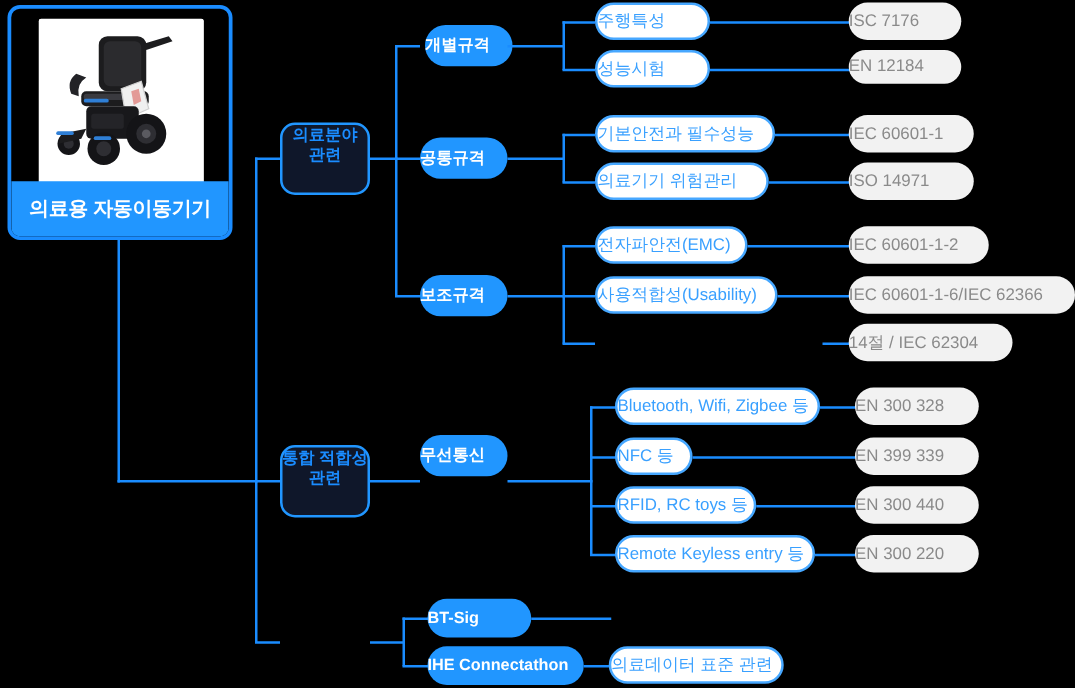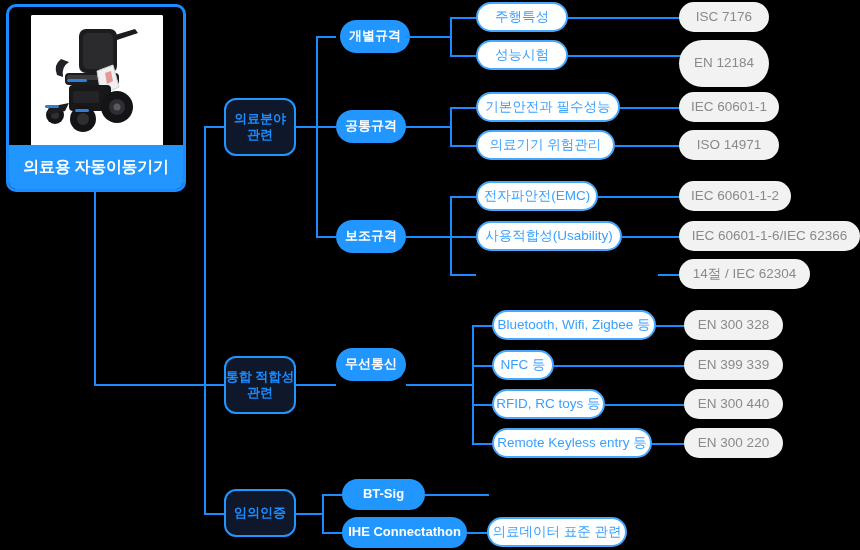--- a/index.html
+++ b/index.html
@@ -62,21 +62,21 @@
     justify-content: center;
     letter-spacing: -0.3px;
   }
 
   
   .node {
     position: absolute;
     box-sizing: border-box;
     display: flex;
     align-items: center;
-    justify-content: center;
+    justify-content: flex-start;
     text-align: center;
     white-space: nowrap;
     line-height: 1.25;
   }
   
   .n-l2 {
     background: #0f172a;
     border: 2px solid #2196ff;
     border-radius: 12px;
     color: #1a8cff;
@@ -169,23 +169,20 @@
   <div class="node n-l2 two-line" style="left:224px; top:98px; width:72px; height:58px;">
     <span>의료분야</span>
     <span>관련</span>
   </div>
 
   <div class="node n-l2 two-line" style="left:224px; top:356px; width:72px; height:58px;">
     <span>통합 적합성</span>
     <span>관련</span>
   </div>
 
-  <div class="node n-l2" style="left:224px; top:489px; width:72px; height:48px;">
-    <span>임의인증</span>
-  </div>
 
   <div class="ln h" style="left:296px; top:126px; width:22px;"></div>
   <div class="ln v" style="left:316px; top:36px; height:201px;"></div>
   <div class="ln h" style="left:316px; top:36px; width:20px;"></div>
   <div class="ln h" style="left:316px; top:126px; width:20px;"></div>
   <div class="ln h" style="left:316px; top:236px; width:20px;"></div>
 
   <div class="node n-l3" style="left:340px; top:20px; width:70px; height:33px;">
     <span>개별규격</span>
   </div>
@@ -207,21 +204,21 @@
   <div class="node n-l4" style="left:476px; top:40px; width:92px; height:30px;">
     <span>성능시험</span>
   </div>
 
   <div class="ln h" style="left:568px; top:17px; width:113px;"></div>
   <div class="ln h" style="left:568px; top:55px; width:113px;"></div>
 
   <div class="node n-l5" style="left:679px; top:2px; width:90px; height:30px;">
     <span>ISC 7176</span>
   </div>
-  <div class="node n-l5" style="left:679px; top:40px; width:90px; height:47px;">
+  <div class="node n-l5" style="left:679px; top:40px; width:90px; height:27px;">
     <span>EN 12184</span>
   </div>
 
   <div class="ln h" style="left:406px; top:126px; width:46px;"></div>
   <div class="ln v" style="left:450px; top:107px; height:39px;"></div>
   <div class="ln h" style="left:450px; top:107px; width:26px;"></div>
   <div class="ln h" style="left:450px; top:145px; width:26px;"></div>
 
   <div class="node n-l4" style="left:476px; top:92px; width:144px; height:30px;">
     <span>기본안전과 필수성능</span>

